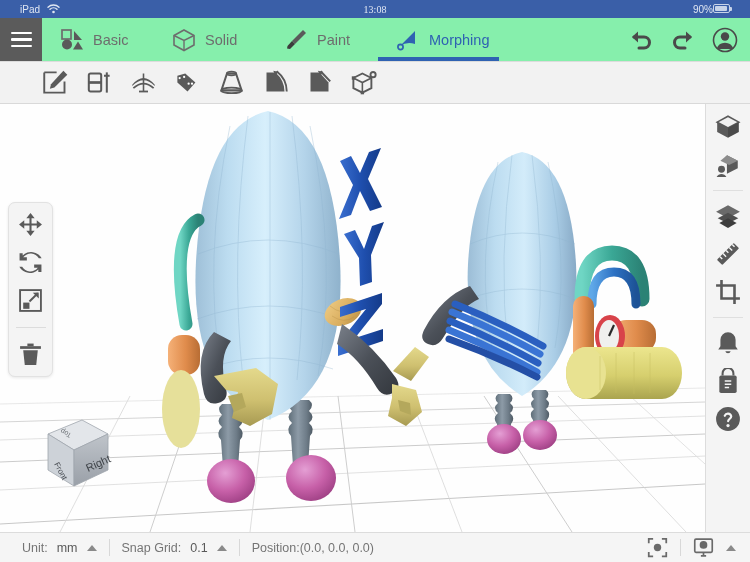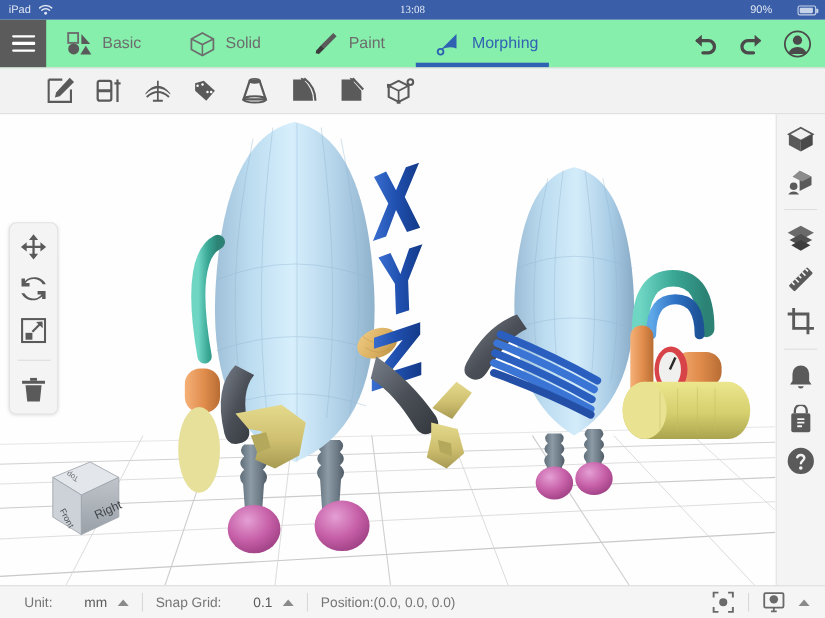--- a/index.html
+++ b/index.html
@@ -10,25 +10,25 @@
     overflow: hidden;
     position: relative;
   }
 
   
   #status-bar {
     height: 18px; width: 100%;
     background: #3A5FA8;
     display: flex; align-items: center;
     color: #dfe6f2; font-size: 10px;
-    padding: 0 8px;
+    padding: 0 20px;
     position: relative;
   }
   #status-bar .sb-left { display: flex; align-items: center; gap: 7px; }
-  #status-bar .sb-right { display: flex; align-items: center; gap: 23px; margin-left: auto; }
+  #status-bar .sb-right { display: flex; align-items: flex-start; gap: 0; margin-left: auto; }
   #status-bar .sb-center {
     position: absolute; left: 0; right: 0; text-align: center;
     font-size: 10px; color: #e2e8f4; pointer-events: none; font-family: Liberation Serif, serif;
   }
   .battery-shell {
     width: 17px; height: 9px; border: 1px solid #c7d3e8; border-radius: 2px;
     position: relative; display: inline-block;
   }
   .battery-shell::after {
     content: ""; position: absolute; right: -3px; top: 2.5px;
@@ -125,21 +125,21 @@
     height: 30px;
     background: #f5f5f5;
     border-top: 1px solid #dcdcdc;
     display: flex; align-items: center;
     font-size: 12.5px; color: #6c6c6c;
     padding: 0 10px;
   }
   .bb-group { display: flex; align-items: center; gap: 9px; padding: 0 12px; height: 100%; }
   .bb-sep { width: 1px; height: 17px; background: #d8d8d8; }
   .bb-label { color: #757575; text-align: right; }
-  .bb-val { color: #5a5a5a; margin-left: 20px; }
+  .bb-val { color: #5a5a5a; }
   .caret-up {
     width: 0; height: 0;
     border-left: 5px solid transparent; border-right: 5px solid transparent;
     border-bottom: 6px solid #8a8a8a; cursor: pointer;
   }
   .bb-right { margin-left: auto; display: flex; align-items: center; gap: 12px; padding-right: 4px; }
   .bb-right .bicon { width: 21px; height: 21px; cursor: pointer; }
 </style>
 </head>
 <body>

